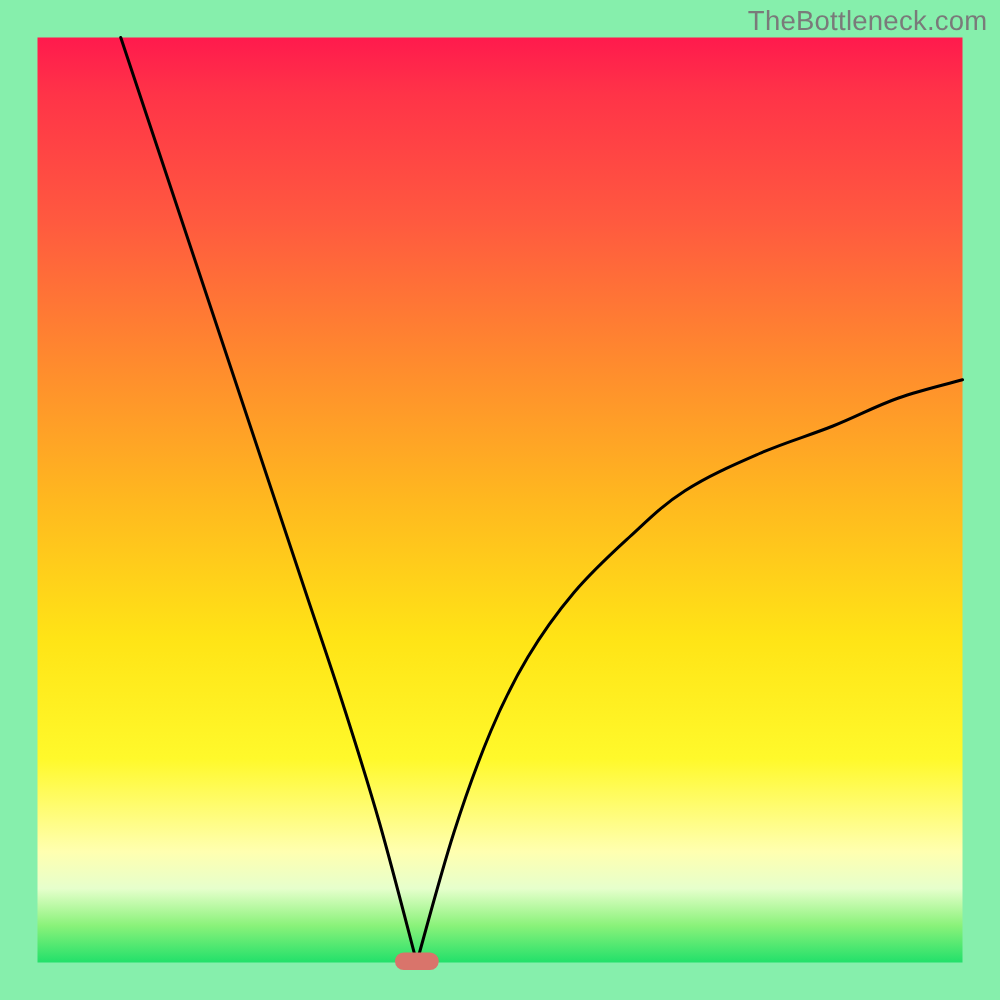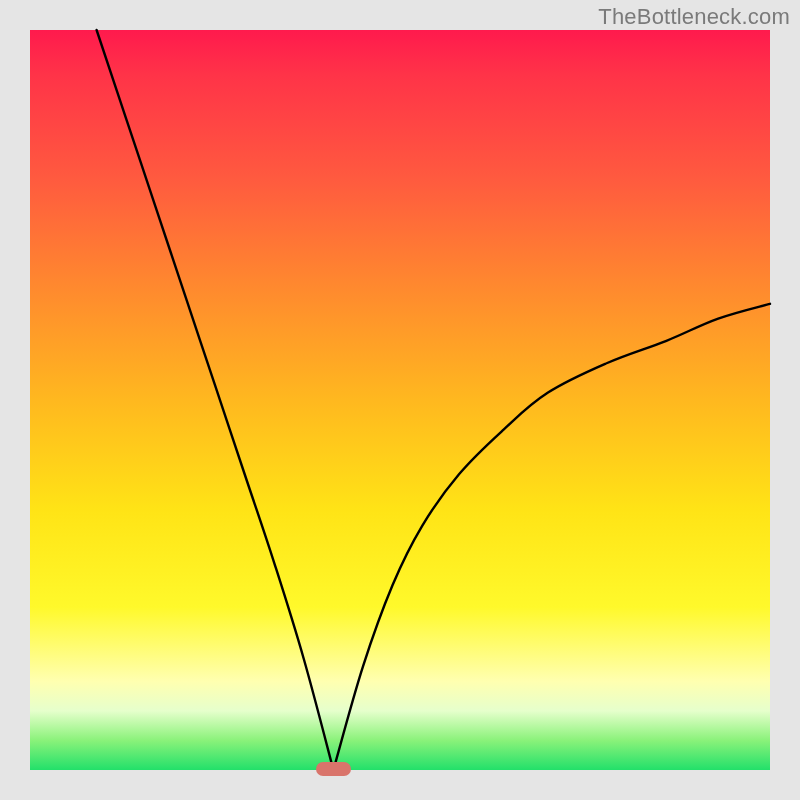--- a/index.html
+++ b/index.html
@@ -10,21 +10,21 @@
     background: #000;
     overflow: hidden;
     font-family: Arial, Helvetica, sans-serif;
   }
   .frame {
     position: absolute;
     left: 0;
     top: 0;
     width: 800px;
     height: 800px;
-    background: #e5e5e5;
+    background: #86efac;
   }
   .plot-area {
     position: absolute;
     left: 30px;
     top: 30px;
     width: 740px;
     height: 740px;
     
     background: linear-gradient(
       to bottom,

